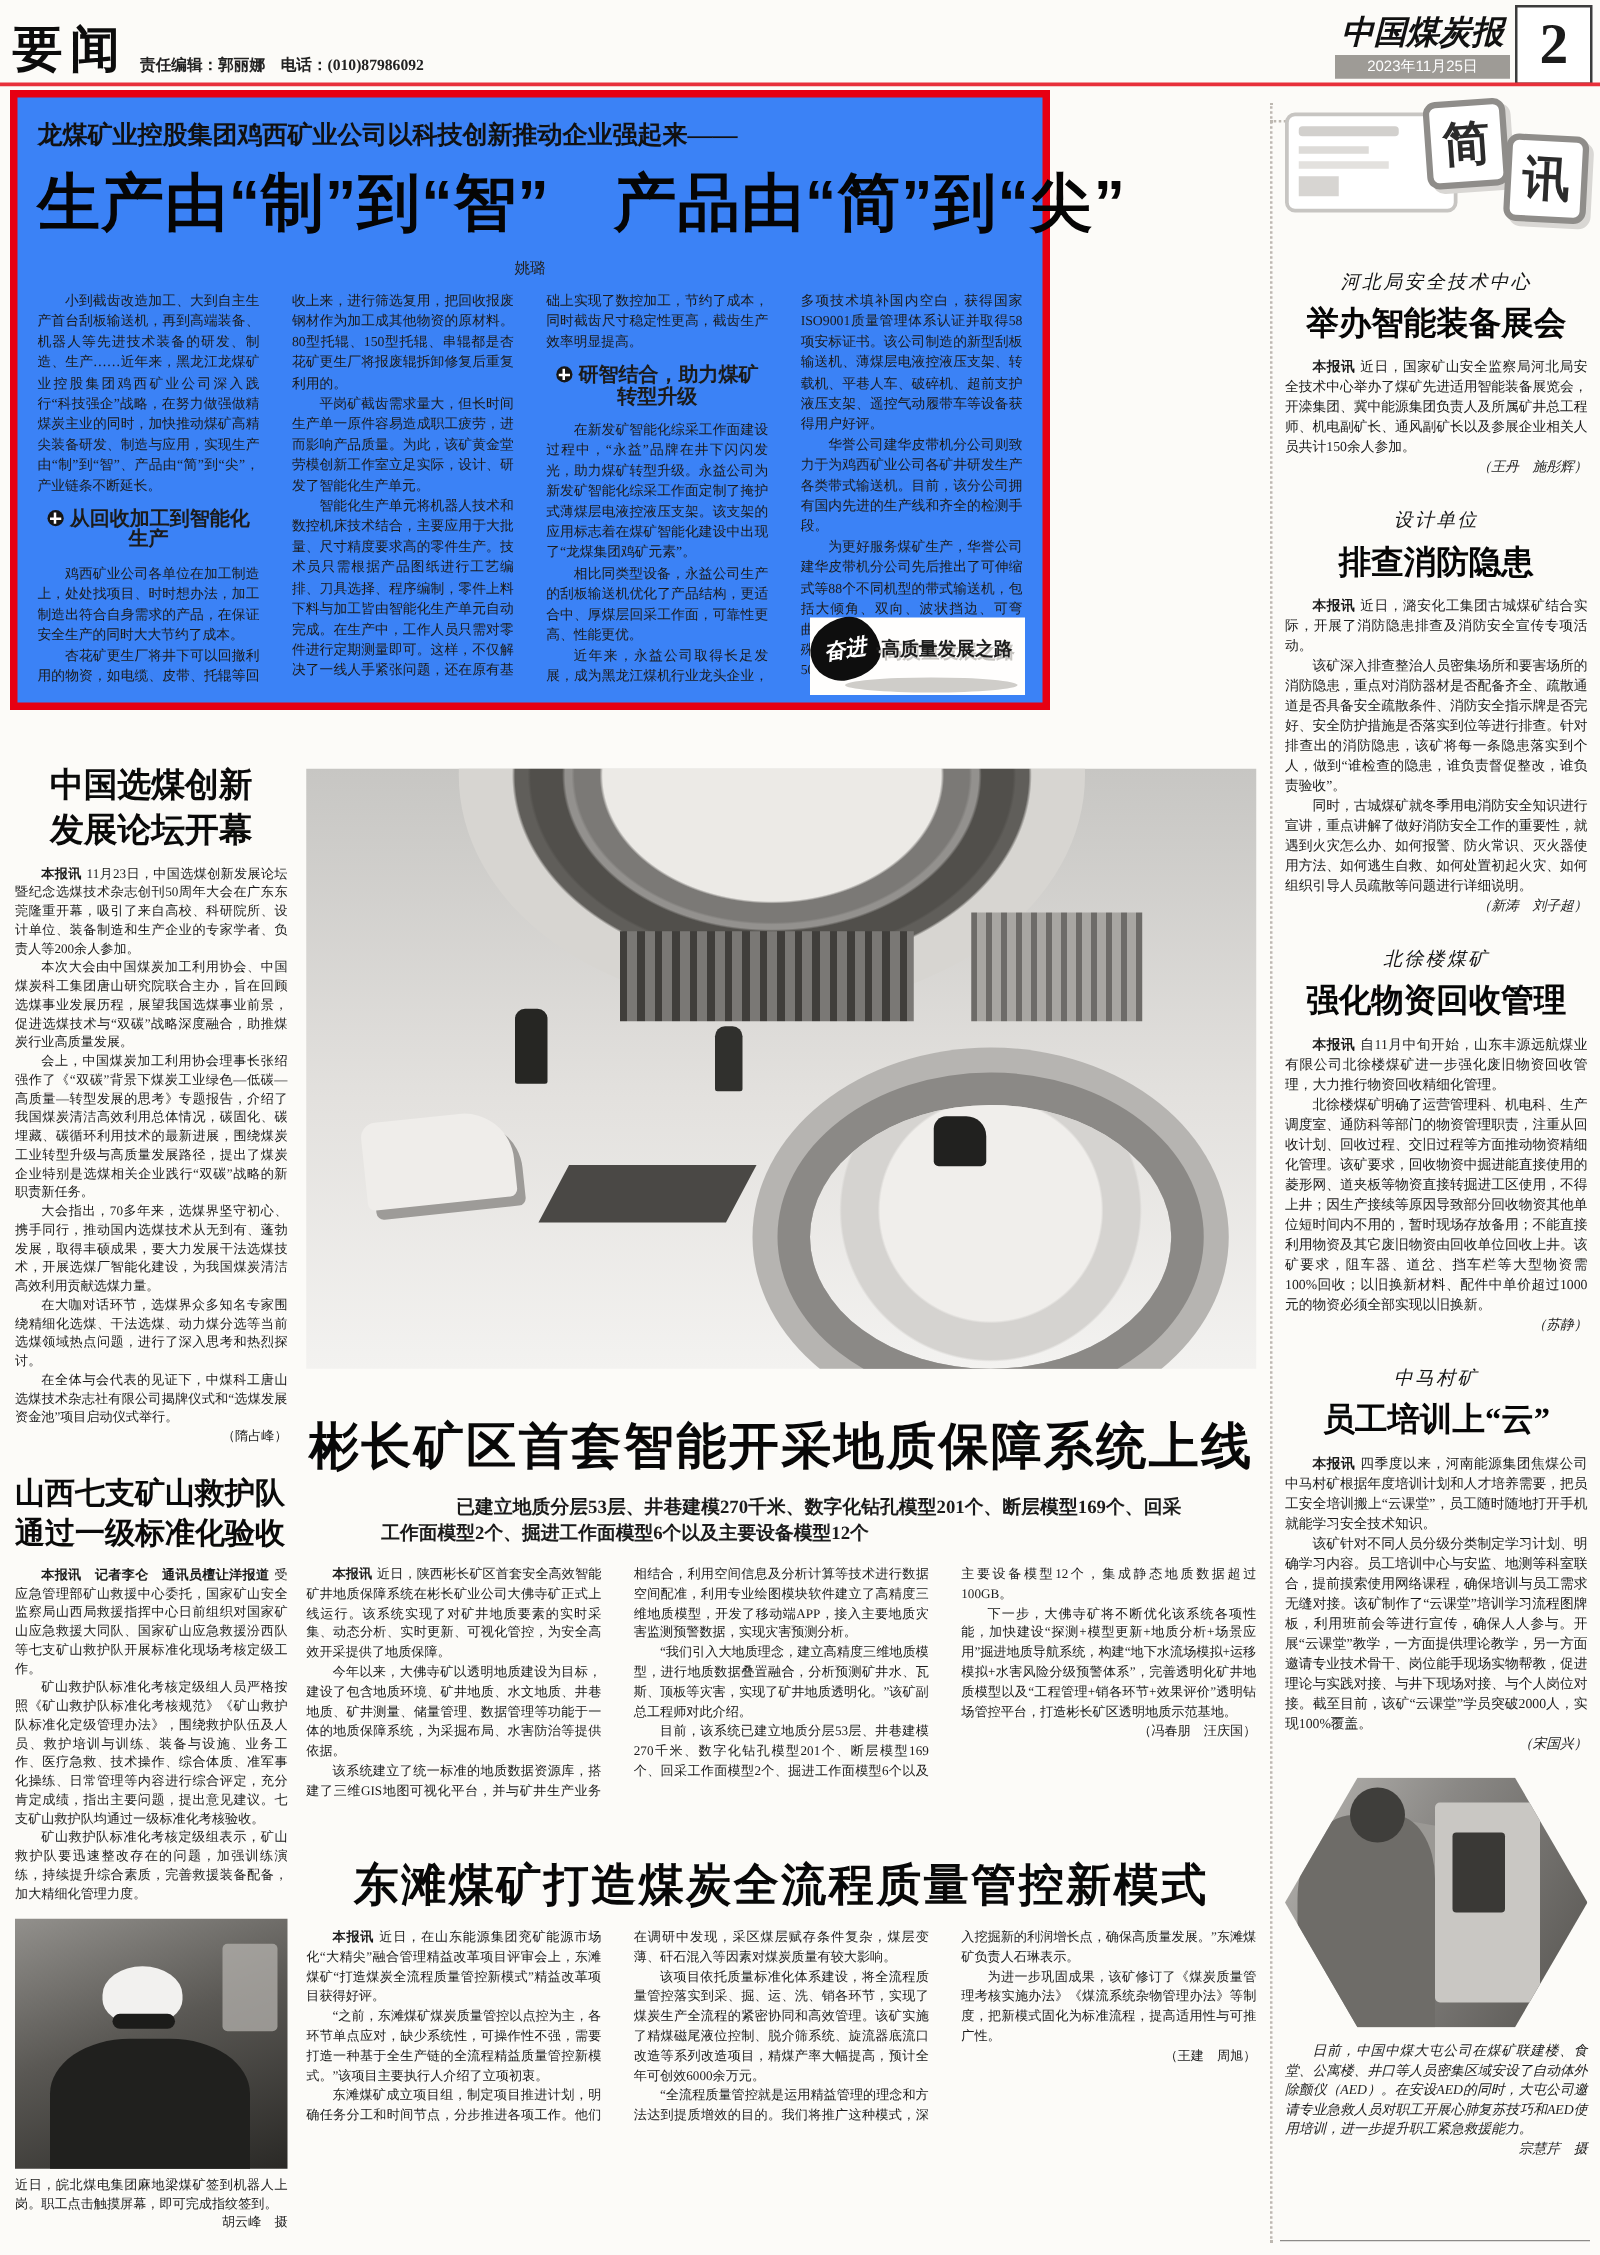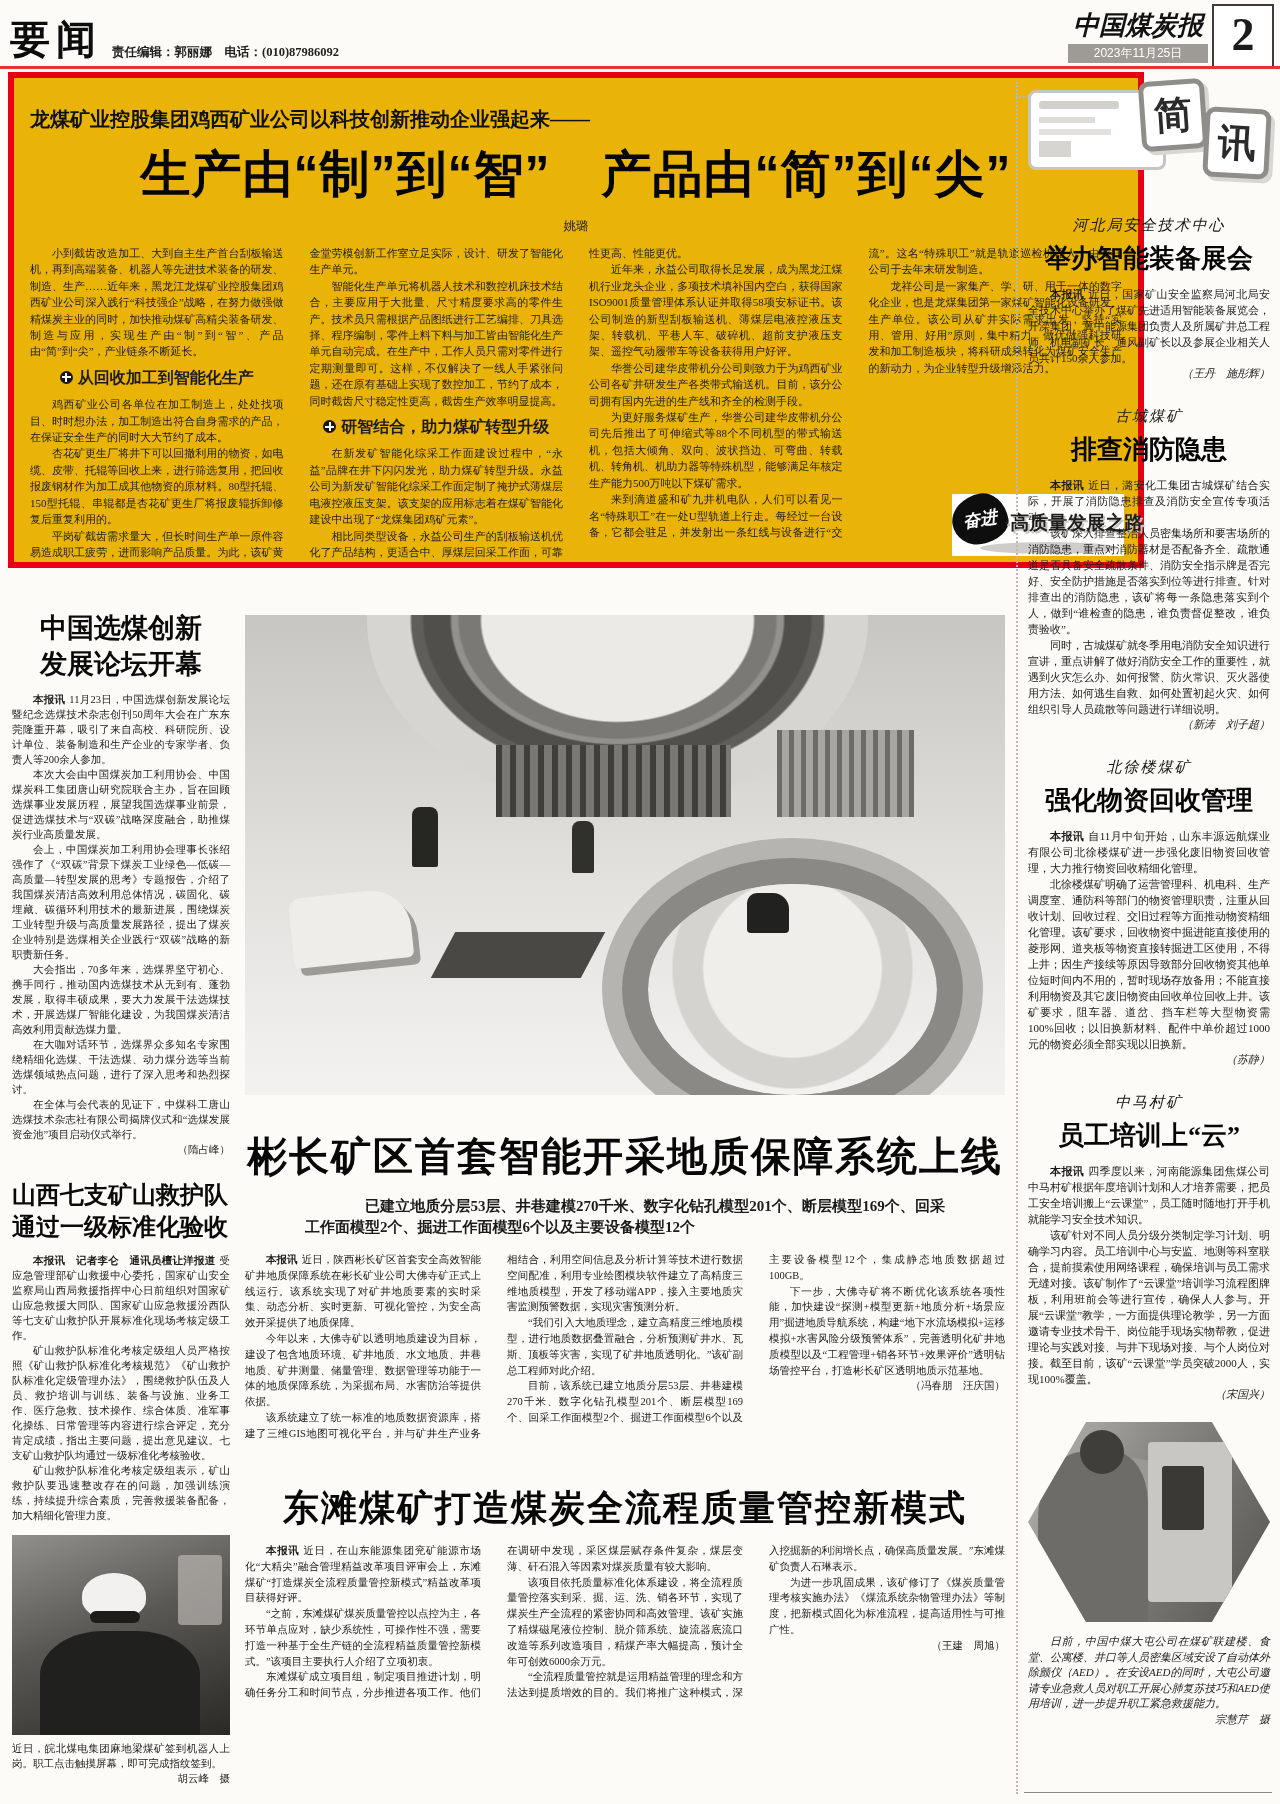--- a/index.html
+++ b/index.html
@@ -16,41 +16,41 @@
   .editor-line{position:absolute;left:112px;top:44px;font-size:12.5px;color:#222;font-weight:bold;}
   .paper-name{position:absolute;left:1072px;top:8px;width:132px;text-align:center;
     font-size:26px;font-weight:bold;font-style:italic;color:#111;}
   .paper-date{position:absolute;left:1068px;top:44px;width:140px;height:19px;background:#9e9b96;
     color:#fff;font-size:12px;text-align:center;line-height:19px;font-family:"Liberation Sans",sans-serif;}
   .page-num{position:absolute;left:1212px;top:4px;width:58px;height:60px;border:2px solid #3c3c3c;
     font-size:46px;text-align:center;line-height:58px;font-weight:bold;background:#fff;}
   .red-rule{position:absolute;left:0;top:66px;width:1280px;height:3px;background:#e8303a;}
 
   
-  #lead-box{position:absolute;left:8px;top:72px;width:1136px;height:496px;border:6px solid #e60012;
-    box-sizing:border-box;background:#eab308;padding:16px 16px;}
+  #lead-box{position:absolute;left:8px;top:72px;width:832px;height:496px;border:6px solid #e60012;
+    box-sizing:border-box;background:#3b82f6;padding:4px 16px;}
   .kicker{margin-top:12px;font-size:20px;font-weight:bold;color:#111;}
   .lead-headline{margin-top:8px;text-align:center;font-family:"Liberation Sans",sans-serif;
     font-weight:900;font-size:50px;letter-spacing:1px;color:#050505;white-space:nowrap;}
   .byline{text-align:center;font-size:12.5px;margin-top:10px;color:#222;}
   .lead-cols{margin-top:10px;height:322px;column-count:4;column-gap:26px;column-fill:auto;
     font-size:11px;line-height:16.4px;overflow:hidden;}
   .lead-subhead{text-align:center;font-family:"Liberation Sans",sans-serif;font-weight:bold;
     font-size:16px;margin:10px 0;break-inside:avoid;}
   .gear{display:inline-block;width:13px;height:13px;background:#161616;border-radius:50%;
     margin-right:5px;position:relative;top:1px;}
   .gear::before{content:"";position:absolute;left:5.5px;top:2px;width:2px;height:9px;background:#fff;}
   .gear::after{content:"";position:absolute;top:5.5px;left:2px;height:2px;width:9px;background:#fff;}
   .stamp{position:absolute;right:14px;bottom:6px;width:172px;height:62px;background:#fffefd;}
   .stamp-shadow{position:absolute;left:28px;bottom:2px;width:138px;height:12px;background:#cfcdc9;border-radius:50%;}
   .stamp-blob{position:absolute;left:0;top:0;width:56px;height:50px;background:#0e0e0e;
     border-radius:58% 42% 55% 45%/52% 60% 40% 48%;transform:rotate(-10deg);color:#fff;
     font-weight:bold;font-size:17px;font-style:italic;display:flex;align-items:center;justify-content:center;}
   .stamp-text{position:absolute;left:52px;top:16px;font-family:"Liberation Sans",sans-serif;
-    font-weight:900;font-size:19px;color:#1d1d1d;white-space:nowrap;text-shadow:2px 2px 0 #c6c4c0;}
+    font-weight:900;font-size:15px;color:#1d1d1d;white-space:nowrap;text-shadow:2px 2px 0 #c6c4c0;}
 
   
   #left-col{position:absolute;left:12px;top:610px;width:218px;}
   .lc-head{ text-align:center;font-weight:900;font-size:27px;line-height:36px;color:#0a0a0a;}
   .lc-head2{text-align:left;font-weight:900;font-size:24px;line-height:32px;color:#0a0a0a;}
   .lc-body{margin-top:10px;font-size:10.5px;line-height:15px;}
   .lc-body p{margin-bottom:0;}
   #left-photo{margin-top:12px;width:218px;height:200px;position:relative;overflow:hidden;
     background:linear-gradient(160deg,#92908c 0%,#5a5854 45%,#2a2926 100%);}
   .helmet{position:absolute;left:70px;top:38px;width:64px;height:46px;background:#f2f1ef;border-radius:50% 50% 42% 42%;}
@@ -249,21 +249,21 @@
   </div>
 
   <section class="brief" style="margin-top:16px;">
     <div class="brief-org">河北局安全技术中心</div>
     <h2 class="brief-head">举办智能装备展会</h2>
     <p><span class="dl">本报讯</span><span>近日，国家矿山安全监察局河北局安全技术中心举办了煤矿先进适用智能装备展览会，开滦集团、冀中能源集团负责人及所属矿井总工程师、机电副矿长、通风副矿长以及参展企业相关人员共计150余人参加。</span></p>
     <div class="sig">（王丹　施彤辉）</div>
   </section>
 
   <section class="brief">
-    <div class="brief-org">古城煤矿</div>
+    <div class="brief-org">设计单位</div>
     <h2 class="brief-head">排查消防隐患</h2>
     <p><span class="dl">本报讯</span><span>近日，潞安化工集团古城煤矿结合实际，开展了消防隐患排查及消防安全宣传专项活动。</span></p>
     <p>该矿深入排查整治人员密集场所和要害场所的消防隐患，重点对消防器材是否配备齐全、疏散通道是否具备安全疏散条件、消防安全指示牌是否完好、安全防护措施是否落实到位等进行排查。针对排查出的消防隐患，该矿将每一条隐患落实到个人，做到“谁检查的隐患，谁负责督促整改，谁负责验收”。</p>
     <p>同时，古城煤矿就冬季用电消防安全知识进行宣讲，重点讲解了做好消防安全工作的重要性，就遇到火灾怎么办、如何报警、防火常识、灭火器使用方法、如何逃生自救、如何处置初起火灾、如何组织引导人员疏散等问题进行详细说明。</p>
     <div class="sig">（新涛　刘子超）</div>
   </section>
 
   <section class="brief">
     <div class="brief-org">北徐楼煤矿</div>
     <h2 class="brief-head">强化物资回收管理</h2>

